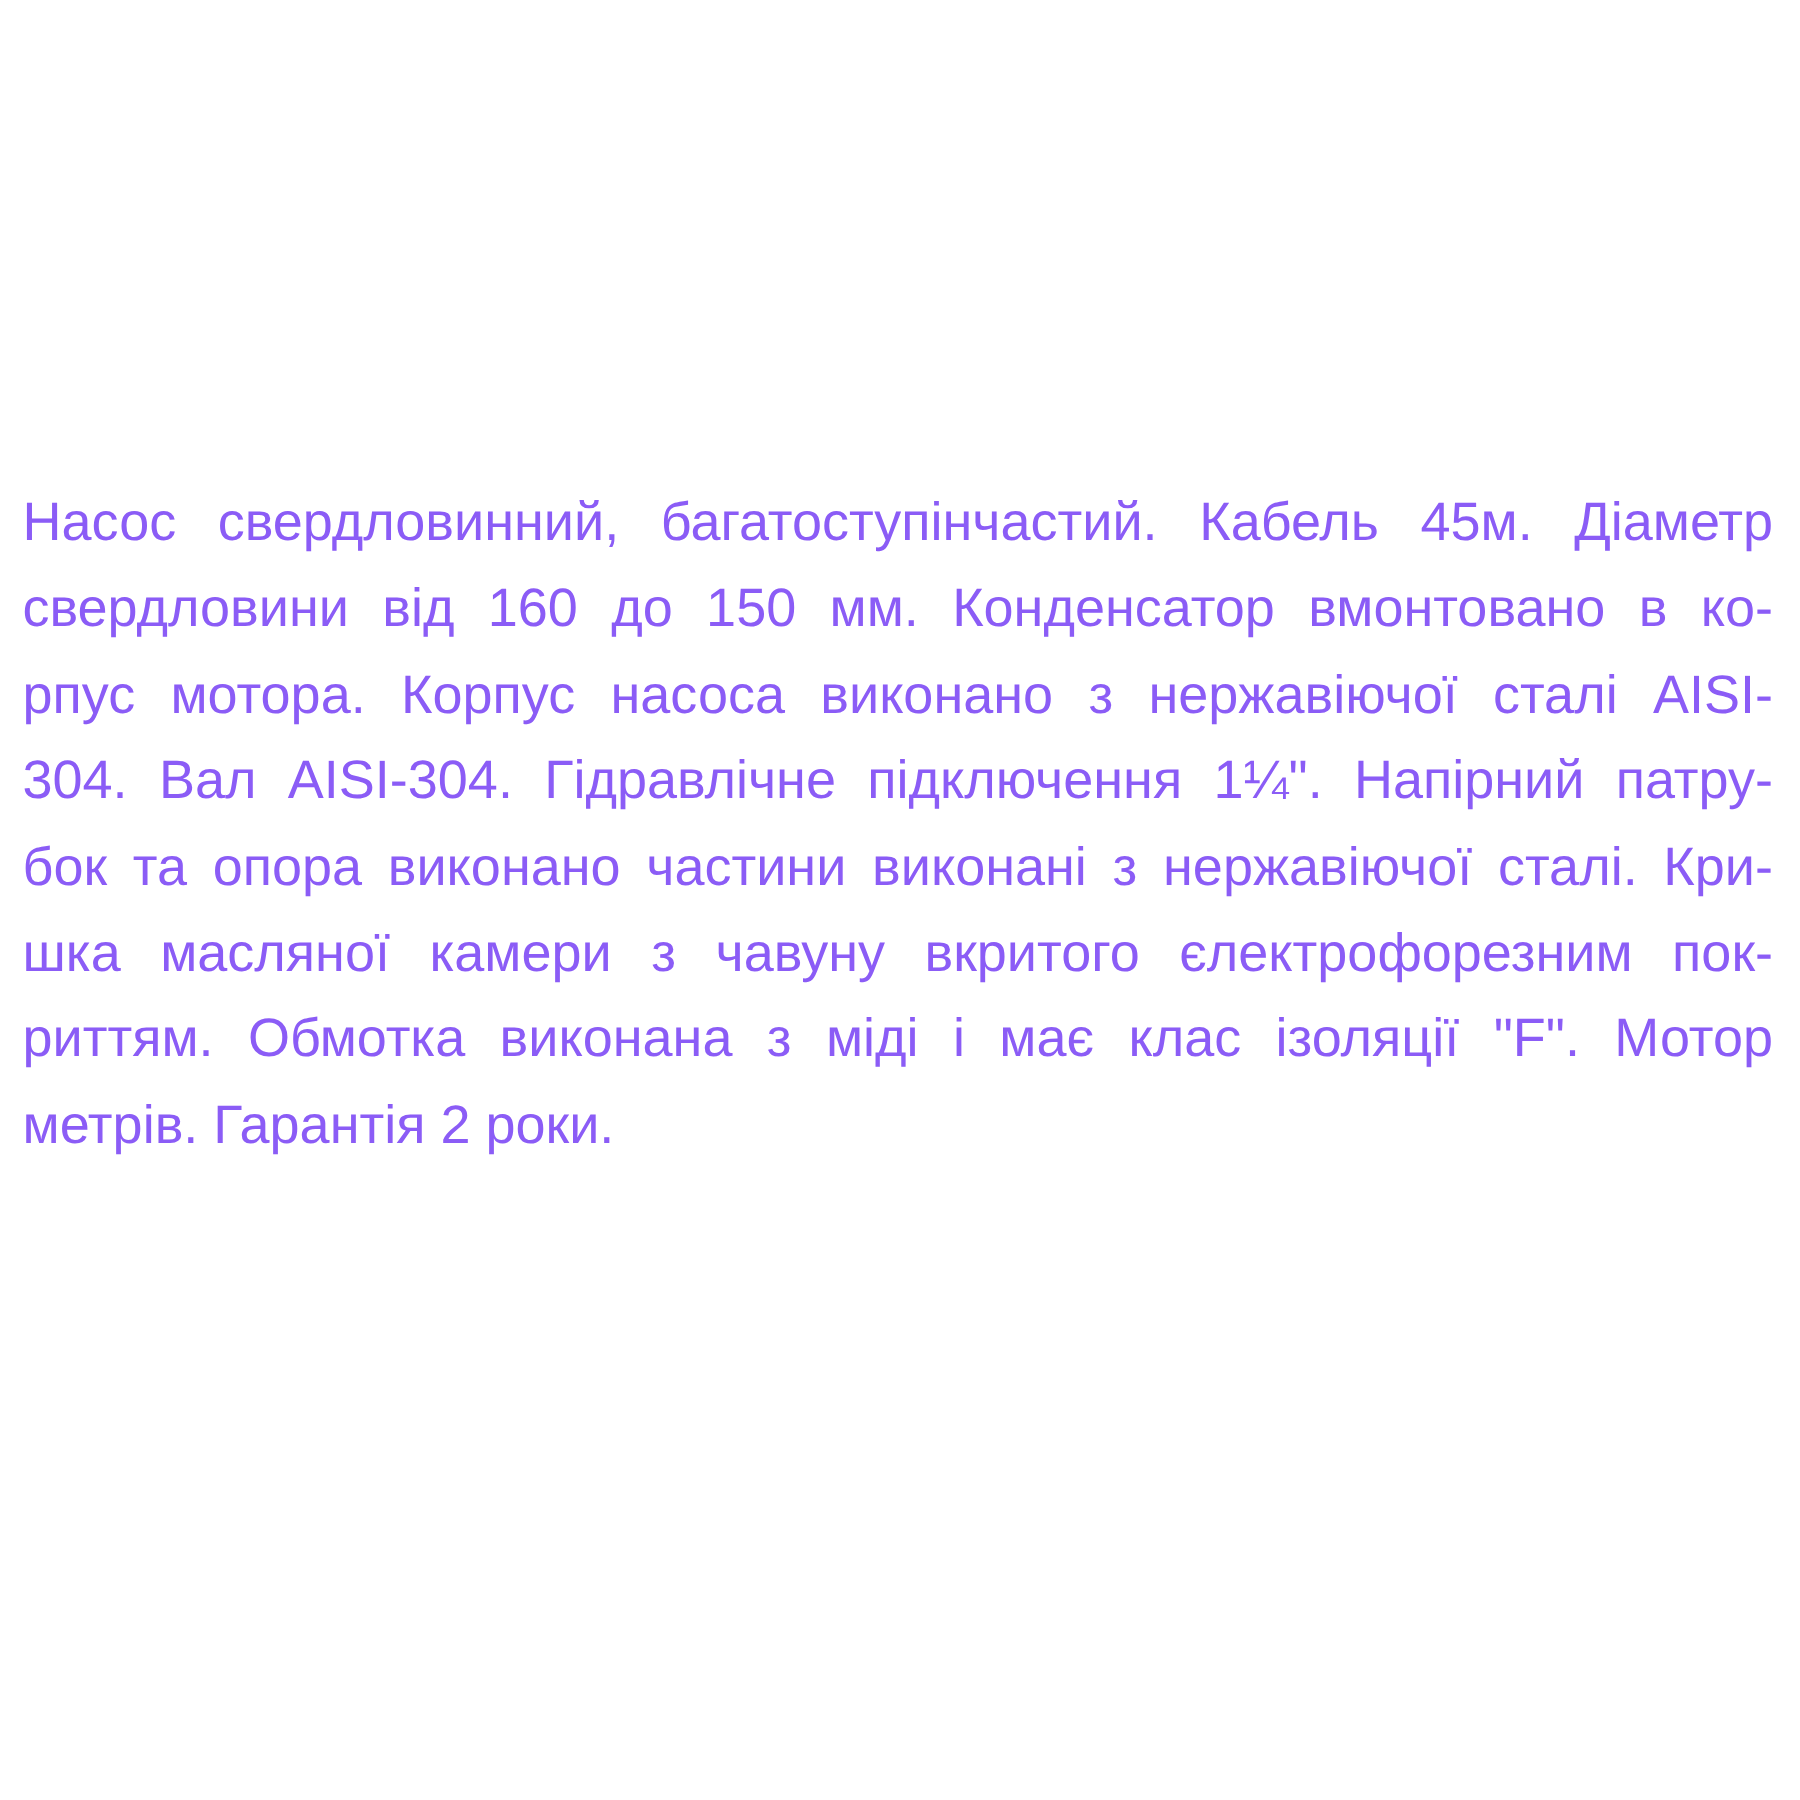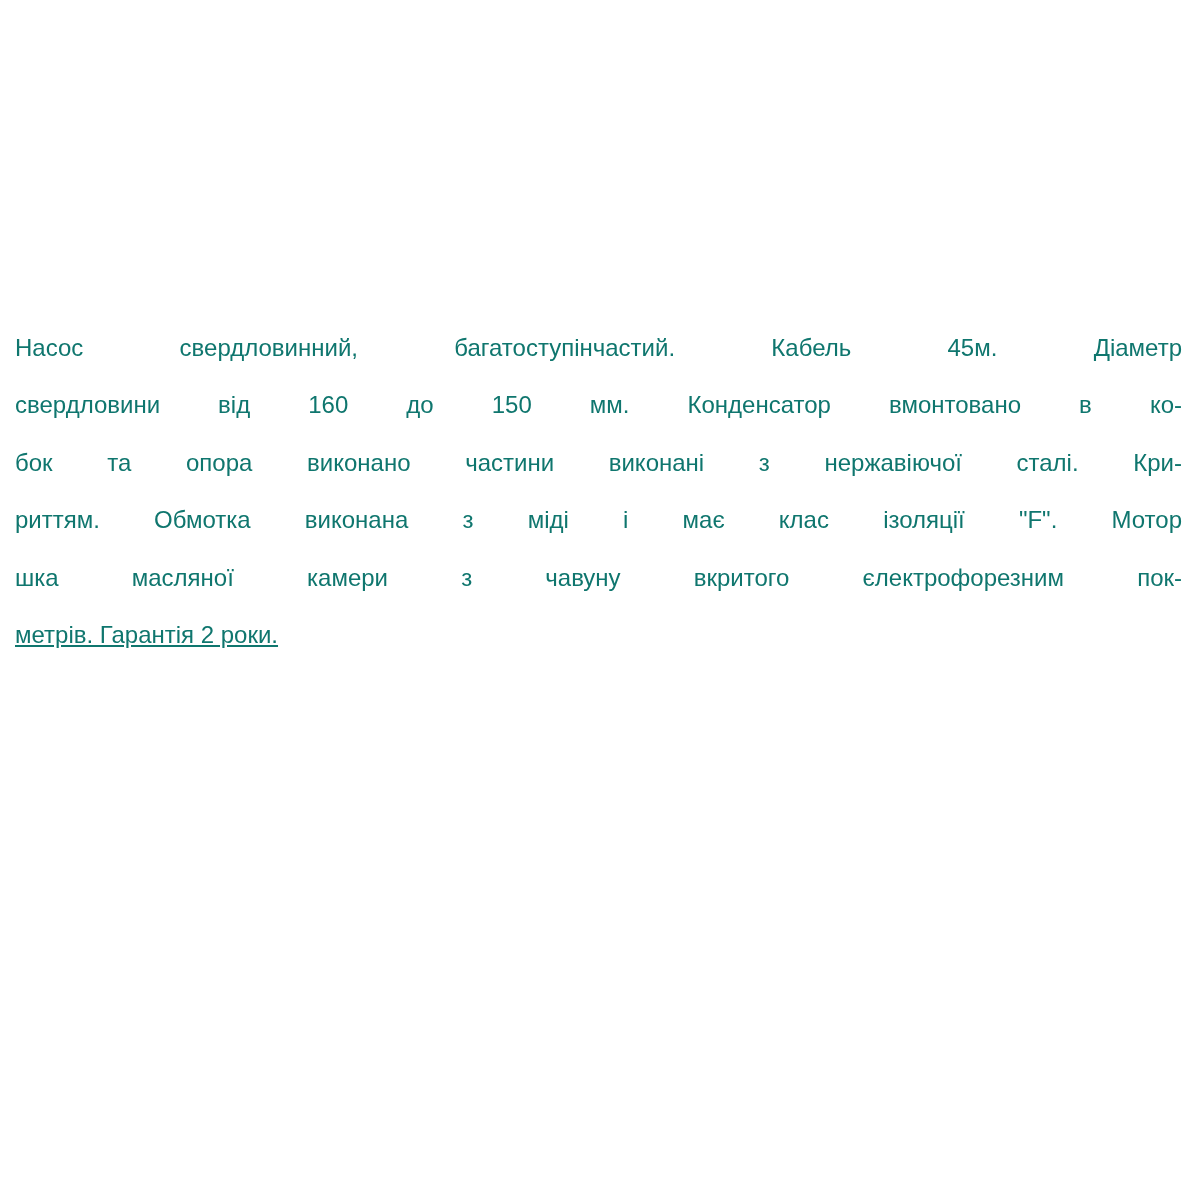--- a/index.html
+++ b/index.html
@@ -15,43 +15,44 @@
     width: 1200px;
     height: 1200px;
     background: #ffffff;
     font-family: "Liberation Sans", sans-serif;
   }
   .description {
     position: absolute;
     top: 319px;
     left: 15px;
     right: 18px;
-    color: #0f766e;
-    font-size: 24px;
+    color: #8b5cf6;
+    font-size: 36px;
     line-height: 57.4px;
     font-weight: 400;
   }
   .text-line {
     text-align: justify;
     text-align-last: justify;
     white-space: normal;
     height: 57.4px;
     overflow: visible;
   }
   .text-line.last {
     text-align: right;
     text-align-last: left;
-    text-decoration: underline;
   }
 </style>
 </head>
 <body>
 
 <div class="page">
   <div class="description">
     <div class="text-line">Насос свердловинний, багатоступінчастий. Кабель 45м. Діаметр</div>
     <div class="text-line">свердловини від 160 до 150 мм. Конденсатор вмонтовано в ко-</div>
+    <div class="text-line">рпус мотора. Корпус насоса виконано з нержавіючої сталі AISI-</div>
+    <div class="text-line">304. Вал AISI-304. Гідравлічне підключення 1¼". Напірний патру-</div>
     <div class="text-line">бок та опора виконано частини виконані з нержавіючої сталі. Кри-</div>
+    <div class="text-line">шка масляної камери з чавуну вкритого єлектрофорезним пок-</div>
     <div class="text-line">риттям. Обмотка виконана з міді і має клас ізоляції "F". Мотор</div>
-    <div class="text-line">шка масляної камери з чавуну вкритого єлектрофорезним пок-</div>
     <div class="text-line last">метрів. Гарантія 2 роки.</div>
   </div>
 </div>
 
 </body></html>

